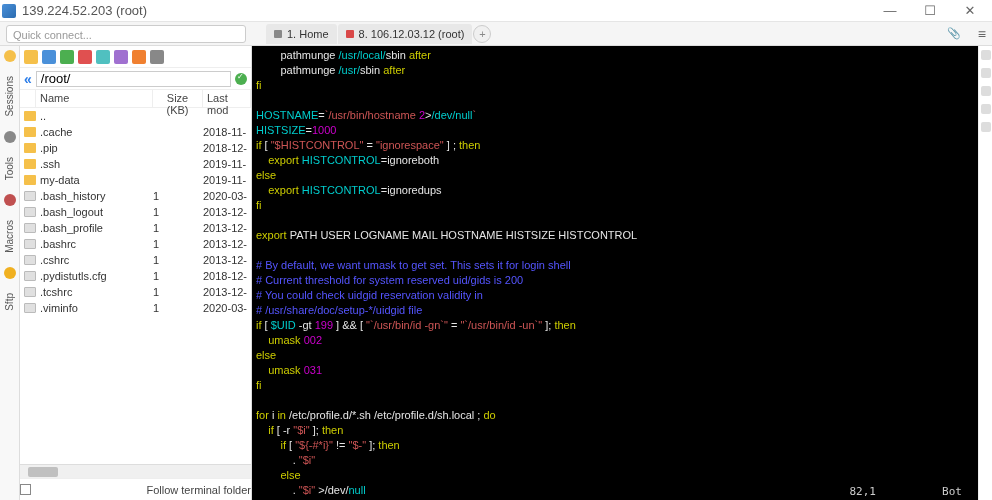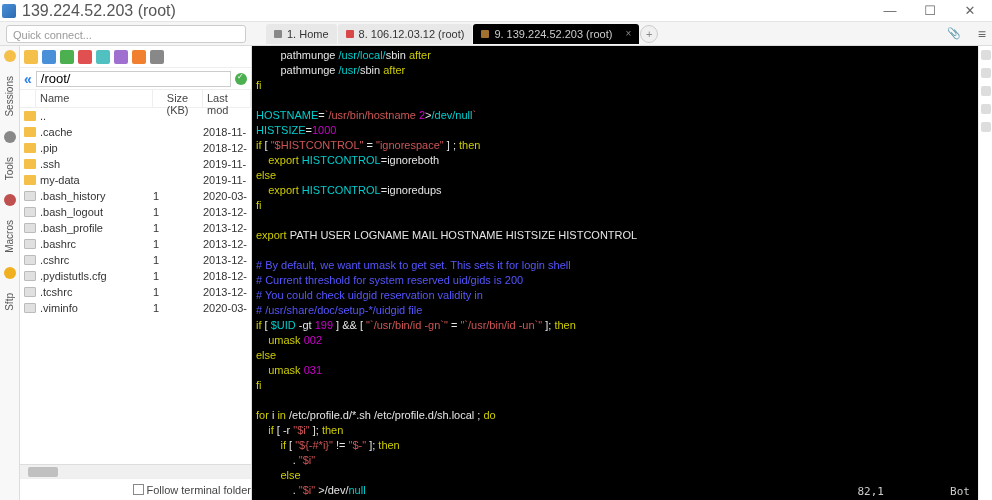--- a/index.html
+++ b/index.html
@@ -1,19 +1,19 @@
 <!DOCTYPE html>
 <html><head>
 <meta charset="utf-8">
 <style>
 *{margin:0;padding:0;box-sizing:border-box;font-family:"Segoe UI",Tahoma,sans-serif;font-size:11px}
 body{width:992px;height:500px;background:#fff;overflow:hidden;display:flex;flex-direction:column}
 .titlebar{height:22px;background:#fff;display:flex;align-items:center;padding:0 2px;border-bottom:1px solid #e5e5e5}
 .titlebar .appicon{width:14px;height:14px;background:linear-gradient(135deg,#4a90d9,#2b6cb0);margin-right:6px;border-radius:2px}
-.titlebar .title{flex:1;color:#555;font-size:16px}
+.titlebar .title{flex:1;color:#555;font-size:13px}
 .winbtn{width:40px;height:22px;text-align:center;line-height:22px;color:#666;font-size:13px}
 .topstrip{height:24px;background:#f5f5f5;display:flex;align-items:center;padding:0 6px;gap:12px;border-bottom:1px solid #ddd}
 .quickconnect{flex:0 0 240px;height:18px;border:1px solid #ccc;border-radius:3px;padding:0 6px;color:#999;background:#fff;line-height:18px}
 .tabrow{flex:1;display:flex;align-items:center;gap:1px;margin-left:8px}
 .tab{height:20px;padding:0 8px;display:flex;align-items:center;gap:5px;background:#e8e8e8;border-radius:3px 3px 0 0;color:#333;font-size:10px}
 .tab.active{background:#000;color:#ccc}
 .tab .dot{width:8px;height:8px;border-radius:1px}
 .tab .close{margin-left:8px;color:#888;font-size:10px}
 .tab.home .dot{background:#888}
 .tab.red .dot{background:#d94848}
@@ -38,25 +38,25 @@
 .col-date{width:48px}
 .filelist{flex:1;overflow:auto}
 .frow{display:flex;height:16px;font-size:10px;color:#333;align-items:center}
 .frow .fic{width:12px;height:10px;margin:0 4px;background:#f5c04a;border-radius:1px}
 .frow .fic.file{background:#e0e0e0;border:1px solid #bbb}
 .frow .nm{flex:1;overflow:hidden;white-space:nowrap}
 .frow .sz{width:50px}
 .frow .dt{width:48px}
 .scrollbar{height:14px;background:#f0f0f0;border-top:1px solid #ddd;position:relative}
 .scrollbar .thumb{position:absolute;left:8px;top:2px;width:30px;height:10px;background:#c0c0c0;border-radius:2px}
-.followrow{height:22px;display:flex;align-items:center;justify-content:flex-end;gap:2px;border-top:1px solid #eee;font-size:10px;color:#444}
+.followrow{height:22px;display:flex;align-items:center;justify-content:space-between;gap:2px;border-top:1px solid #eee;font-size:10px;color:#444}
 .followrow .cb{width:11px;height:11px;border:1px solid #888}
 .terminal{flex:1;background:#000;color:#ccc;font-family:Consolas,monospace;font-size:11px;line-height:14px;padding:2px 4px;overflow:hidden;white-space:pre;position:relative}
 .c-y{color:#cdcd00}.c-c{color:#00cdcd}.c-m{color:#cd00cd}.c-r{color:#cd5555}.c-b{color:#5555ff}.c-w{color:#e5e5e5}
-.status{position:absolute;bottom:1px;right:8px;color:#ccc;font-size:11px;font-family:Consolas,monospace}
+.status{position:absolute;bottom:1px;right:16px;color:#ccc;font-size:11px;font-family:Consolas,monospace}
 .rightedge{width:14px;background:#fff;border-left:1px solid #eee;display:flex;flex-direction:column;align-items:center;padding-top:4px;gap:8px}
 .rightedge div{width:10px;height:10px;background:#ddd;border-radius:2px}
 .clip{width:14px;height:14px;color:#888;margin-left:auto;margin-right:4px}
 </style>
 </head>
 <body>
 
 <div class="titlebar">
   <div class="appicon"></div>
   <div class="title">139.224.52.203 (root)</div>
@@ -68,25 +68,20 @@
 <div class="topstrip">
   <div class="quickconnect">Quick connect...</div>
   <div class="tabrow">
     <div class="tab home">
         <span class="dot"></span>
         <span>1. Home</span>
       </div>
     <div class="tab red">
         <span class="dot"></span>
         <span>8. 106.12.03.12 (root)</span>
-      </div>
-    <div class="tab active">
-        <span class="dot"></span>
-        <span>9. 139.224.52.203 (root)</span>
-        <span class="close">×</span>
       </div>
     <div class="newtab">+</div>
   </div>
   <div class="clip">📎</div>
   <div style="color:#666;font-size:14px">≡</div>
 </div>
 
 <div class="mainrow">
   <div class="sidetabs">
     <div class="ic" style="background:#f5c04a"></div>

